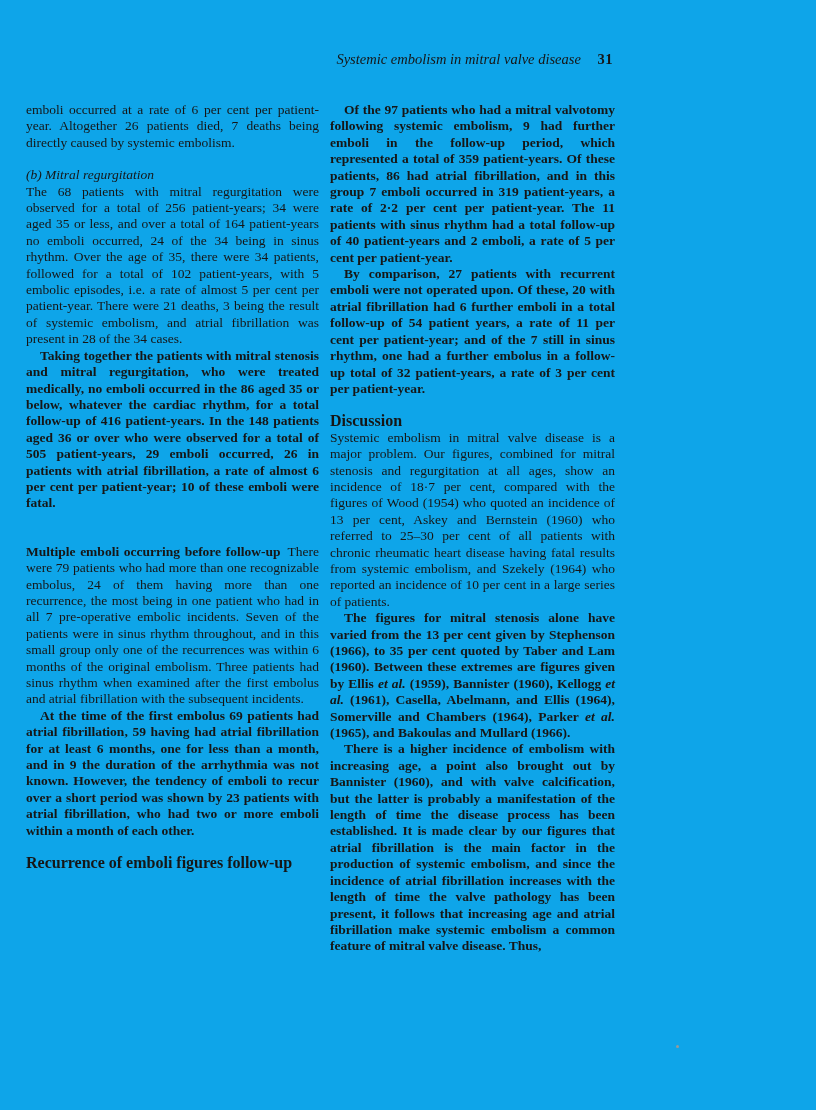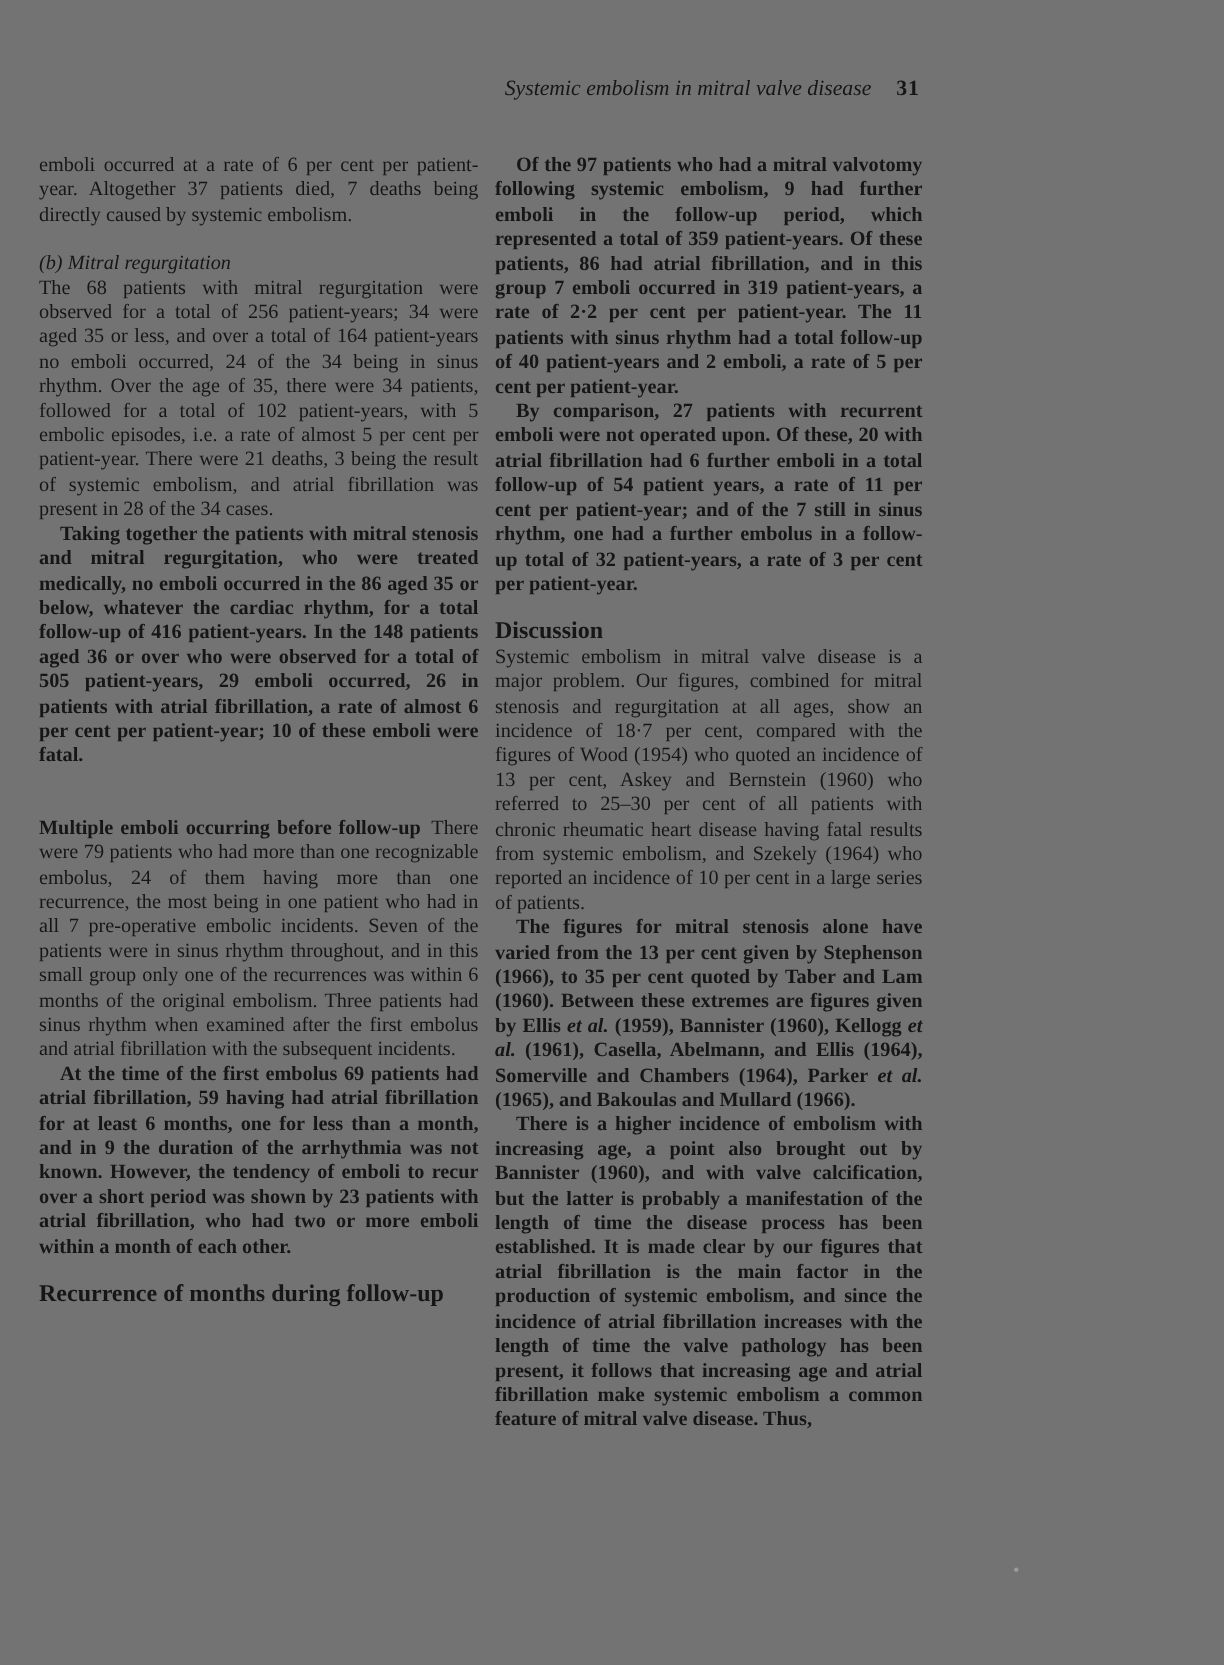--- a/index.html
+++ b/index.html
@@ -4,21 +4,21 @@
 <style>
   html, body {
     margin: 0;
     padding: 0;
     background: #ffffff;
   }
   .page {
     position: relative;
     width: 816px;
     height: 1110px;
-    background: #737373;
+    background: #0ea5e9;
     font-family: "Liberation Serif", "DejaVu Serif", serif;
     color: #161616;
     overflow: hidden;
   }
   .running-head {
     position: absolute;
     top: 51px;
     right: 203px;
     font-size: 14.5px;
     white-space: nowrap;
@@ -74,30 +74,30 @@
 <body>
 
 <div class="page">
 
   <div class="running-head">
     <span class="rh-title">Systemic embolism in mitral valve disease</span>
     <span class="rh-page">31</span>
   </div>
 
   <div class="col col-left">
-    <p>emboli occurred at a rate of 6 per cent per patient-year. Altogether 37 patients died, 7 deaths being directly caused by systemic embolism.</p>
+    <p>emboli occurred at a rate of 6 per cent per patient-year. Altogether 26 patients died, 7 deaths being directly caused by systemic embolism.</p>
 
     <h3 class="subhead-italic">(b) Mitral regurgitation</h3>
     <p>The 68 patients with mitral regurgitation were observed for a total of 256 patient-years; 34 were aged 35 or less, and over a total of 164 patient-years no emboli occurred, 24 of the 34 being in sinus rhythm. Over the age of 35, there were 34 patients, followed for a total of 102 patient-years, with 5 embolic episodes, i.e. a rate of almost 5 per cent per patient-year. There were 21 deaths, 3 being the result of systemic embolism, and atrial fibrillation was present in 28 of the 34 cases.</p>
     <p class="indent">Taking together the patients with mitral stenosis and mitral regurgitation, who were treated medically, no emboli occurred in the 86 aged 35 or below, whatever the cardiac rhythm, for a total follow-up of 416 patient-years. In the 148 patients aged 36 or over who were observed for a total of 505 patient-years, 29 emboli occurred, 26 in patients with atrial fibrillation, a rate of almost 6 per cent per patient-year; 10 of these emboli were fatal.</p>
 
     <p class="runin"><b>Multiple emboli occurring before follow-up</b><span class="runin-text">There were 79 patients who had more than one recognizable embolus, 24 of them having more than one recurrence, the most being in one patient who had in all 7 pre-operative embolic incidents. Seven of the patients were in sinus rhythm throughout, and in this small group only one of the recurrences was within 6 months of the original embolism. Three patients had sinus rhythm when examined after the first embolus and atrial fibrillation with the subsequent incidents.</span></p>
     <p class="indent">At the time of the first embolus 69 patients had atrial fibrillation, 59 having had atrial fibrillation for at least 6 months, one for less than a month, and in 9 the duration of the arrhythmia was not known. However, the tendency of emboli to recur over a short period was shown by 23 patients with atrial fibrillation, who had two or more emboli within a month of each other.</p>
 
-    <h3 class="subhead-bold">Recurrence of months during follow-up</h3>
+    <h3 class="subhead-bold">Recurrence of emboli figures follow-up</h3>
   </div>
 
   <div class="col col-right">
     <p class="indent">Of the 97 patients who had a mitral valvotomy following systemic embolism, 9 had further emboli in the follow-up period, which represented a total of 359 patient-years. Of these patients, 86 had atrial fibrillation, and in this group 7 emboli occurred in 319 patient-years, a rate of 2·2 per cent per patient-year. The 11 patients with sinus rhythm had a total follow-up of 40 patient-years and 2 emboli, a rate of 5 per cent per patient-year.</p>
     <p class="indent">By comparison, 27 patients with recurrent emboli were not operated upon. Of these, 20 with atrial fibrillation had 6 further emboli in a total follow-up of 54 patient years, a rate of 11 per cent per patient-year; and of the 7 still in sinus rhythm, one had a further embolus in a follow-up total of 32 patient-years, a rate of 3 per cent per patient-year.</p>
 
     <h3 class="subhead-bold">Discussion</h3>
     <p>Systemic embolism in mitral valve disease is a major problem. Our figures, combined for mitral stenosis and regurgitation at all ages, show an incidence of 18·7 per cent, compared with the figures of Wood (1954) who quoted an incidence of 13 per cent, Askey and Bernstein (1960) who referred to 25–30 per cent of all patients with chronic rheumatic heart disease having fatal results from systemic embolism, and Szekely (1964) who reported an incidence of 10 per cent in a large series of patients.</p>
     <p class="indent"><span>The figures for mitral stenosis alone have varied from the 13 per cent given by Stephenson (1966), to 35 per cent quoted by Taber and Lam (1960). Between these extremes are figures given by Ellis </span><span class="it">et al.</span><span> (1959), Bannister (1960), Kellogg </span><span class="it">et al.</span><span> (1961), Casella, Abelmann, and Ellis (1964), Somerville and Chambers (1964), Parker </span><span class="it">et al.</span><span> (1965), and Bakoulas and Mullard (1966).</span></p>
     <p class="indent">There is a higher incidence of embolism with increasing age, a point also brought out by Bannister (1960), and with valve calcification, but the latter is probably a manifestation of the length of time the disease process has been established. It is made clear by our figures that atrial fibrillation is the main factor in the production of systemic embolism, and since the incidence of atrial fibrillation increases with the length of time the valve pathology has been present, it follows that increasing age and atrial fibrillation make systemic embolism a common feature of mitral valve disease. Thus,</p>

